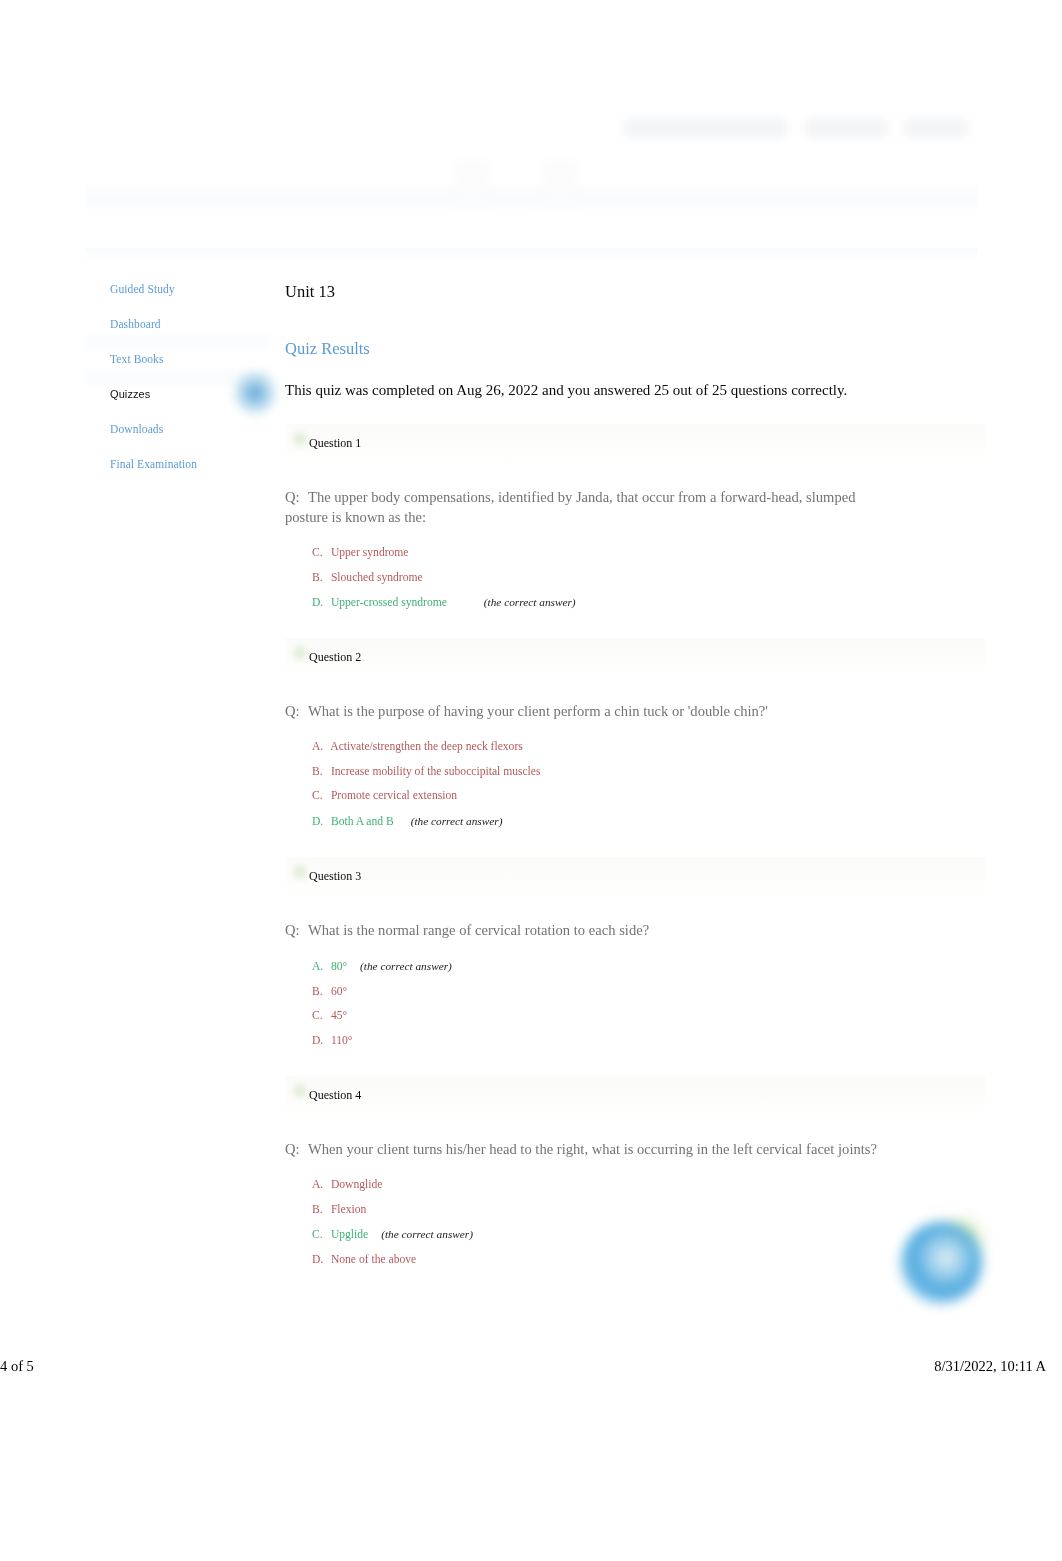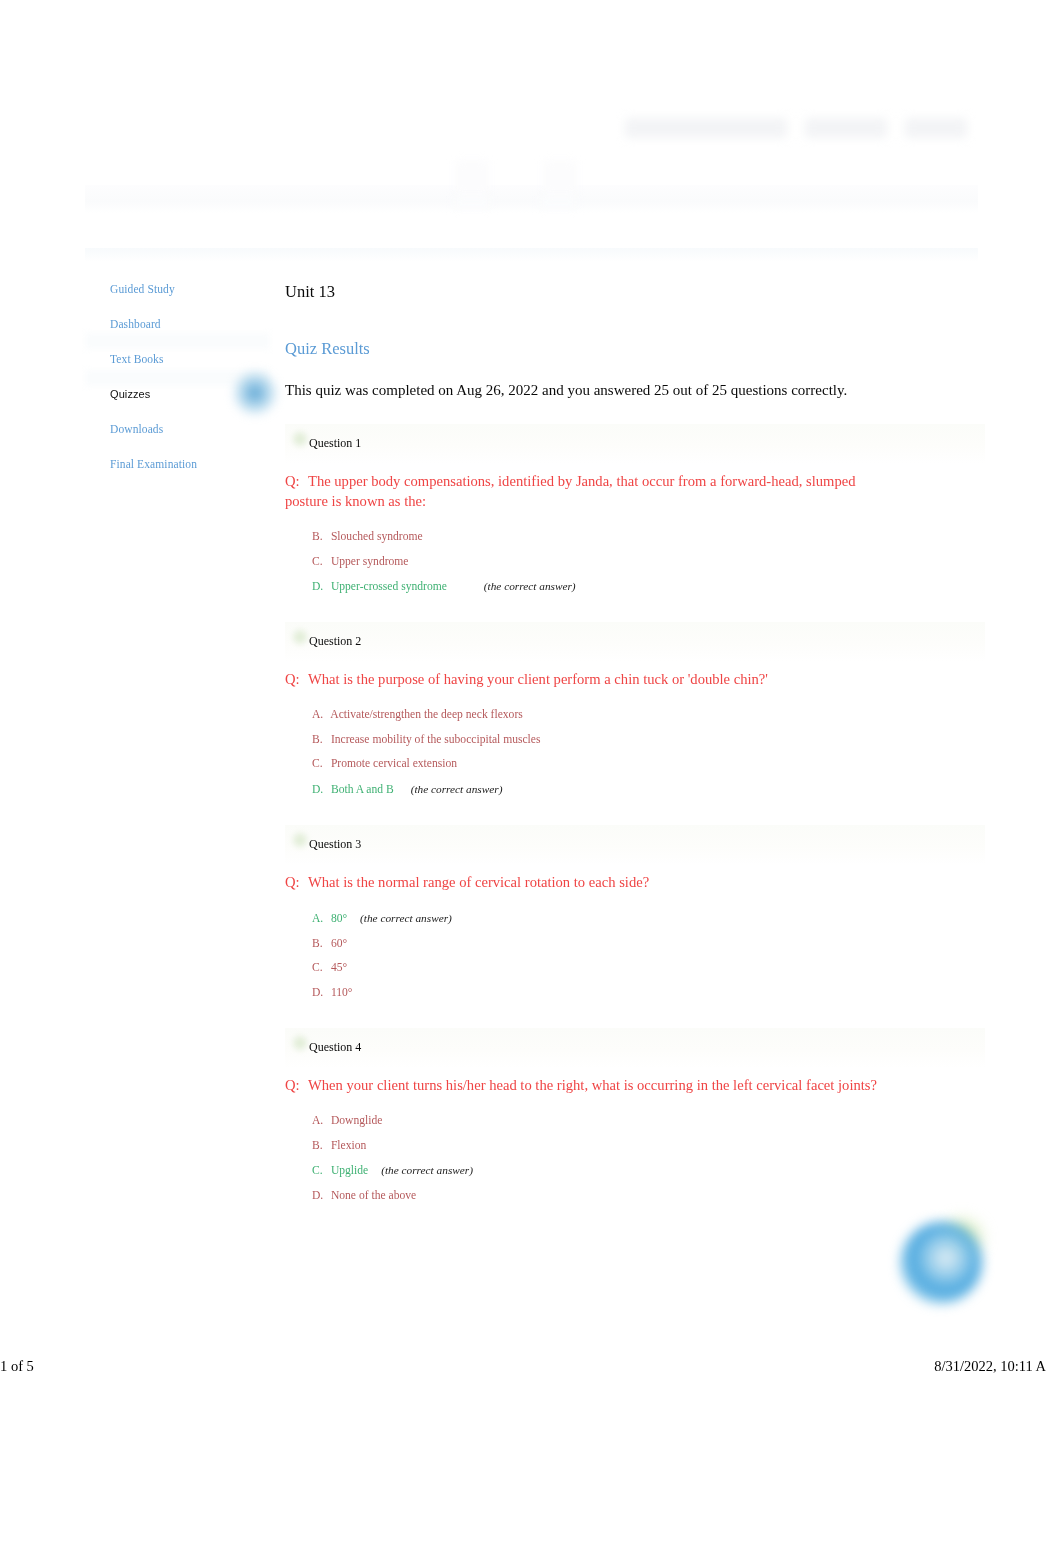--- a/index.html
+++ b/index.html
@@ -175,24 +175,24 @@
   }
   .q-title {
     position: absolute;
     left: 24px;
     top: 6px;
     font-size: 12px;
     line-height: 26px;
     color: #0a0a0a;
   }
   .q-prompt {
-    margin-top: 8px;
+    margin-top: 24px;
     font-size: 14.6px;
     line-height: 19.5px;
-    color: #ef4444;
+    color: #737373;
     max-width: 600px;
   }
   .q-prompt .qlabel { margin-right: 5px; }
   .answers {
     margin-top: 14px;
     padding-left: 27px;
   }
   .answer-row {
     font-size: 11.6px;
     line-height: 24.6px;
@@ -283,26 +283,26 @@
     <div class="q-header-band">
       <span class="q-bullet"></span>
       <span class="q-title">Question 1</span>
     </div>
     <div class="q-prompt">
       <span class="qlabel">Q:</span>
       <span>The upper body compensations, identified by Janda, that occur from a forward-head, slumped posture is known as the:</span>
     </div>
     <div class="answers">
       <div class="answer-row">
+        <span class="answer-letter">C.</span>
+        <span>Upper syndrome</span>
+      </div>
+      <div class="answer-row">
         <span class="answer-letter">B.</span>
         <span>Slouched syndrome</span>
-      </div>
-      <div class="answer-row">
-        <span class="answer-letter">C.</span>
-        <span>Upper syndrome</span>
       </div>
       <div class="answer-row correct">
         <span class="answer-letter">D.</span>
         <span>Upper-crossed syndrome</span>
         <span class="answer-note">(the correct answer)</span>
       </div>
     </div>
   </section>
 
   <section class="question-block">
@@ -393,14 +393,14 @@
         <span>None of the above</span>
       </div>
     </div>
   </section>
 
 </main>
 
 <div class="chat-widget-green"></div>
 <div class="chat-widget"></div>
 
-<div class="footer-left">1 of 5</div>
+<div class="footer-left">4 of 5</div>
 <div class="footer-right">8/31/2022, 10:11 A</div>
 
 </body></html>

